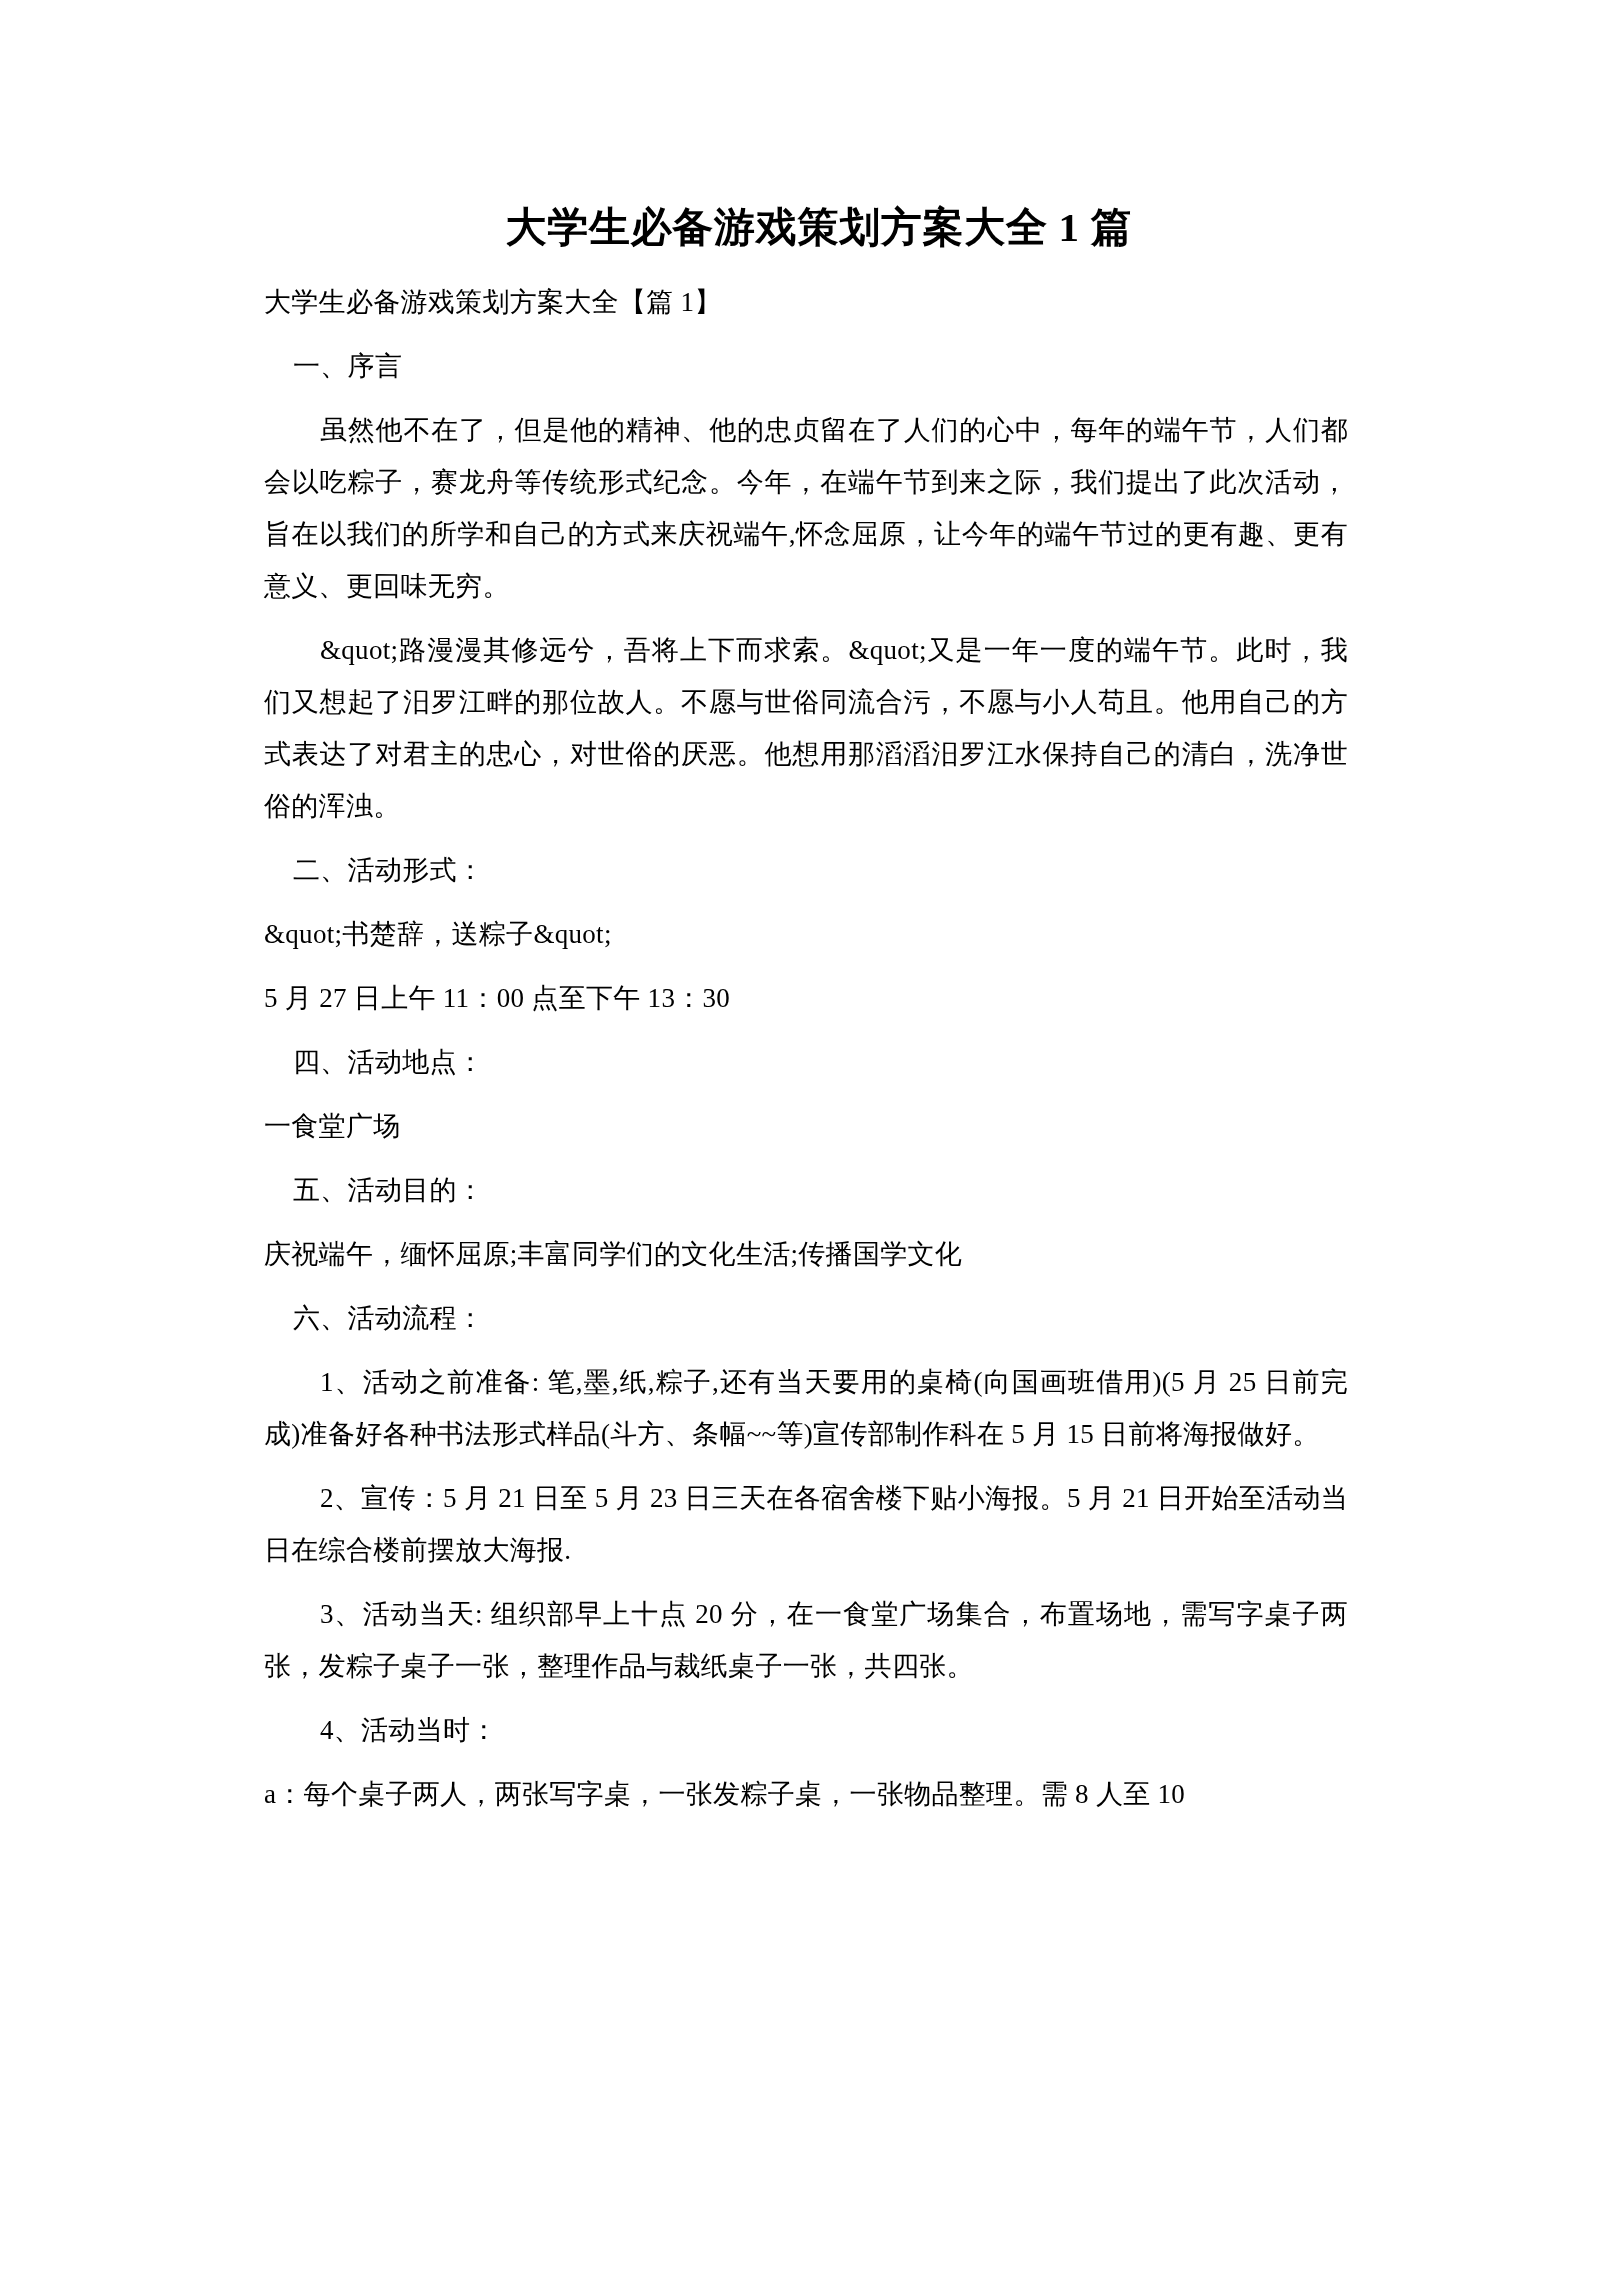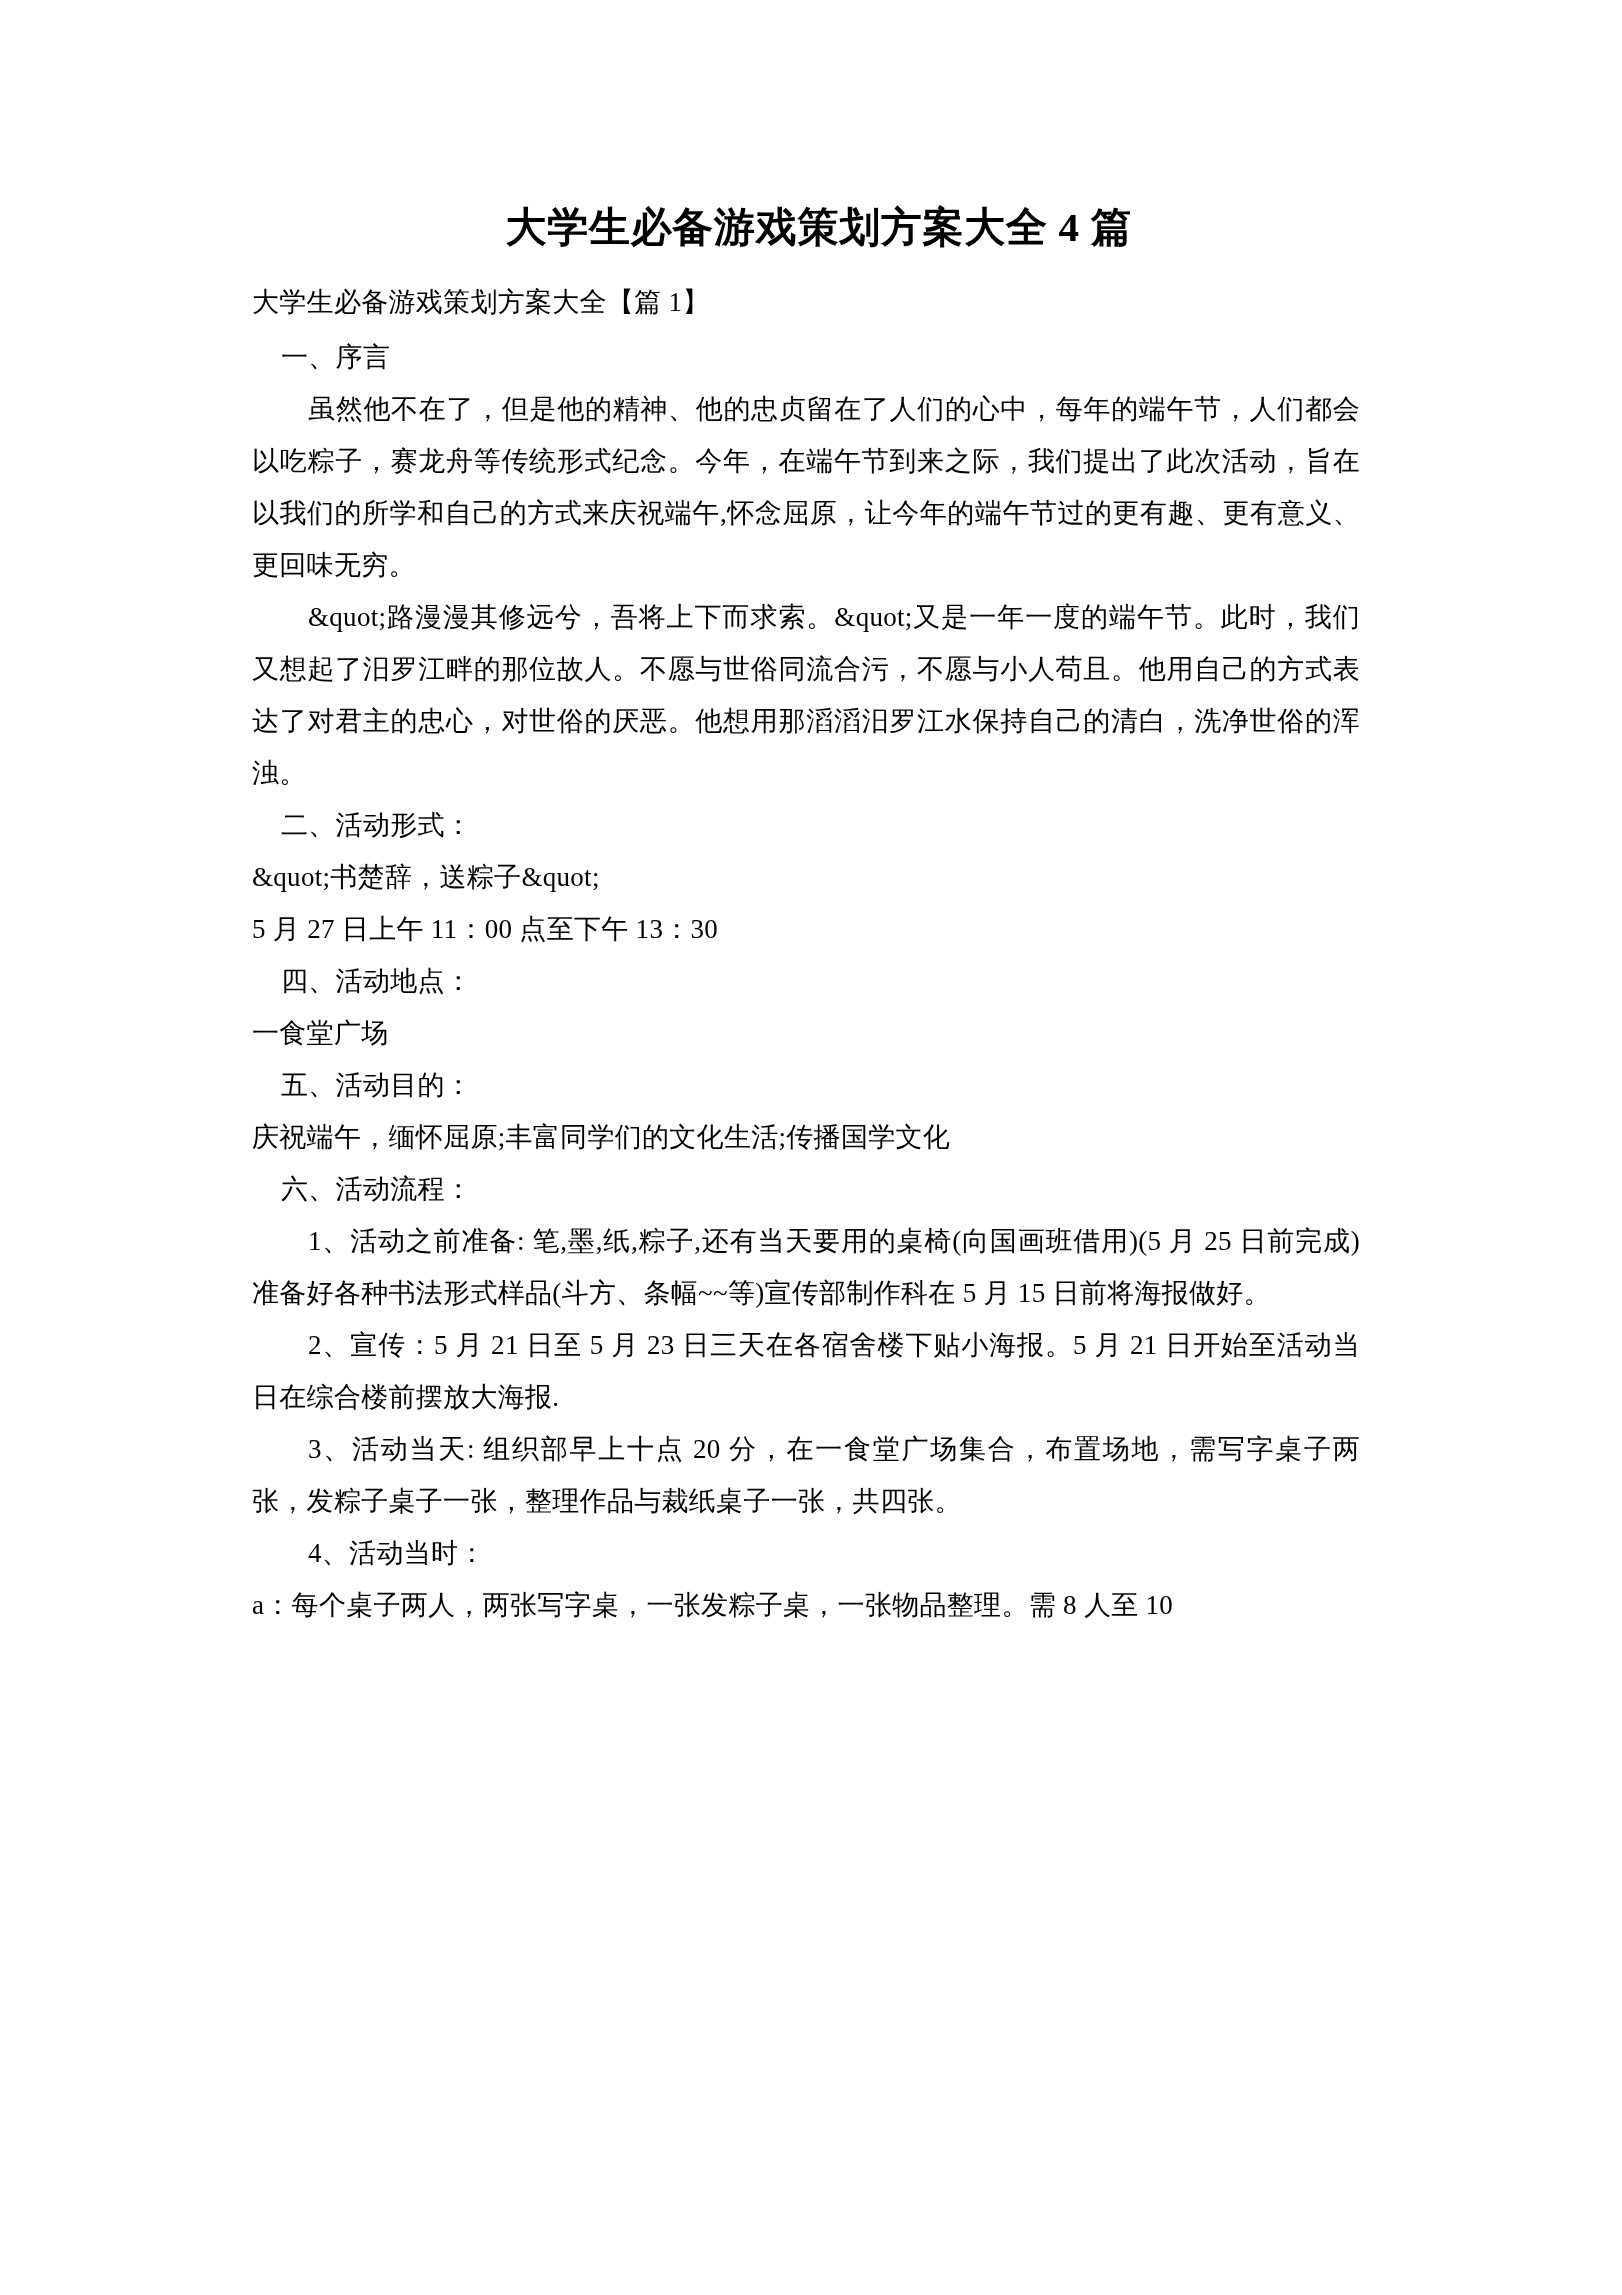--- a/index.html
+++ b/index.html
@@ -29,37 +29,37 @@
     line-height: 63px;
     text-align: center;
     letter-spacing: 0.7px;
     margin: 0 0 17px 0;
     padding-left: 26px;
     white-space: nowrap;
   }
   .para {
     font-size: 27px;
     line-height: 52px;
-    margin: 0;
+    margin: 12px;
     text-align: justify;
     text-justify: inter-ideograph;
     letter-spacing: 0.3px;
     word-break: break-all;
   }
   .indent-0 { text-indent: 0; }
   .indent-1 { text-indent: 29px; }
   .indent-2 { text-indent: 56px; }
   .subtitle { margin-bottom: 2.6px; }
 </style>
 </head>
 <body>
 
 <div class="page">
 
-  <h1 class="doc-title">大学生必备游戏策划方案大全 4 篇</h1>
+  <h1 class="doc-title">大学生必备游戏策划方案大全 1 篇</h1>
 
   <p class="para indent-0 subtitle">大学生必备游戏策划方案大全【篇 1】</p>
 
   <div id="body-blocks">
       <p class="para indent-1">一、序言</p>
       <p class="para indent-2">虽然他不在了，但是他的精神、他的忠贞留在了人们的心中，每年的端午节，人们都会以吃粽子，赛龙舟等传统形式纪念。今年，在端午节到来之际，我们提出了此次活动，旨在以我们的所学和自己的方式来庆祝端午,怀念屈原，让今年的端午节过的更有趣、更有意义、更回味无穷。</p>
       <p class="para indent-2">&amp;quot;路漫漫其修远兮，吾将上下而求索。&amp;quot;又是一年一度的端午节。此时，我们又想起了汨罗江畔的那位故人。不愿与世俗同流合污，不愿与小人苟且。他用自己的方式表达了对君主的忠心，对世俗的厌恶。他想用那滔滔汨罗江水保持自己的清白，洗净世俗的浑浊。</p>
       <p class="para indent-1">二、活动形式：</p>
       <p class="para indent-0">&amp;quot;书楚辞，送粽子&amp;quot;</p>
       <p class="para indent-0">5 月 27 日上午 11：00 点至下午 13：30</p>

